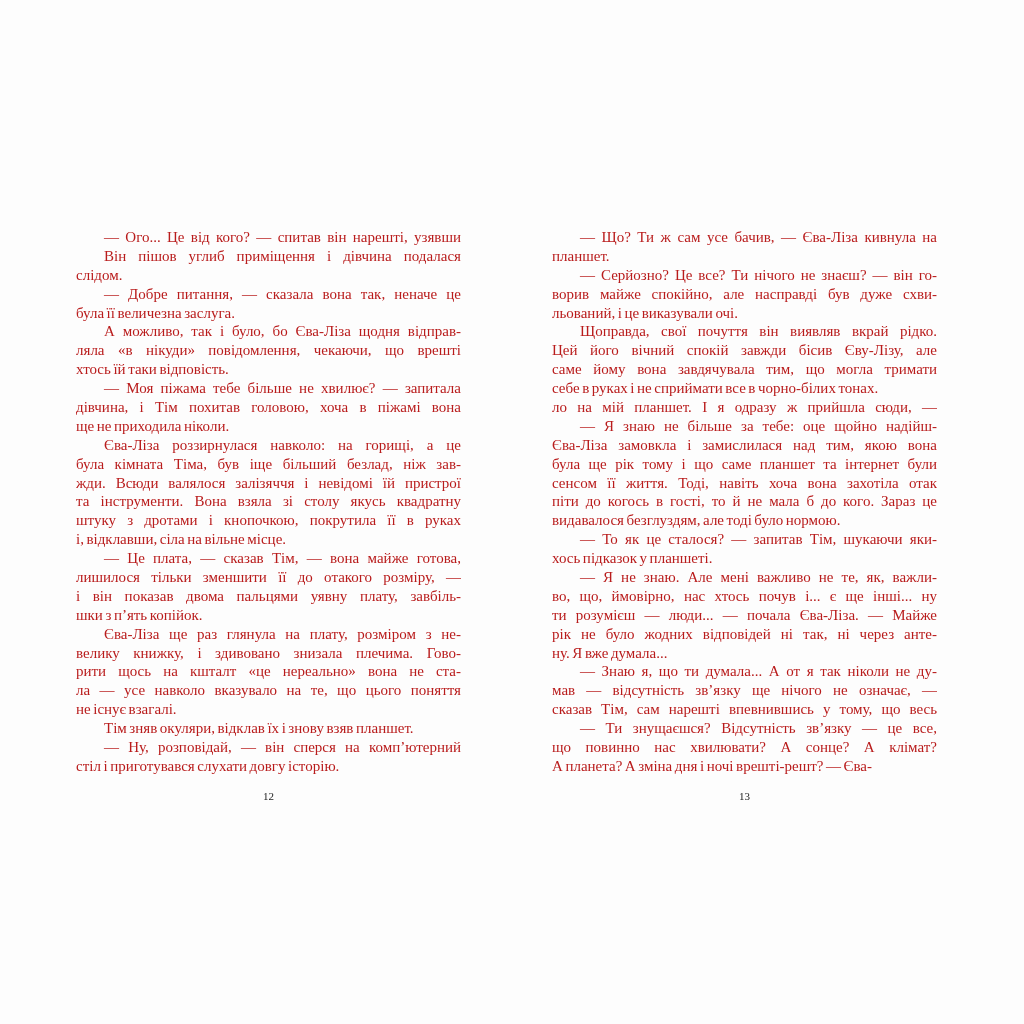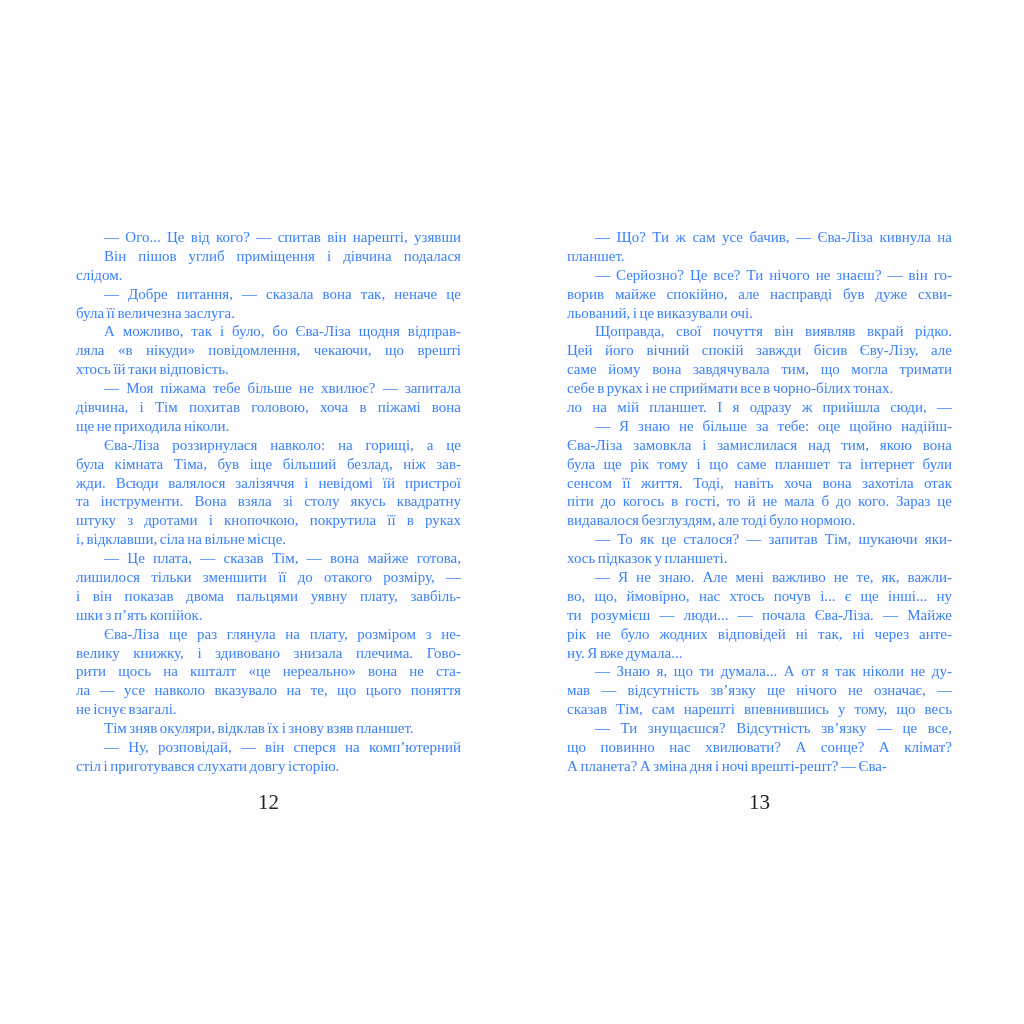--- a/index.html
+++ b/index.html
@@ -13,44 +13,44 @@
     height: 1024px;
     background: #fdfdfd;
     overflow: hidden;
   }
   .page {
     position: absolute;
     top: 228px;
     width: 385px;
   }
   .page-left  { left: 76px; }
-  .page-right { left: 567px; }
+  .page-right { left: 552px; }
 
   .line {
     font-family: "Liberation Serif", "DejaVu Serif", serif;
     font-size: 15px;
     line-height: 18.9px;
     height: 18.9px;
     overflow: hidden;
-    color: #3b82f6;
+    color: #b91c1c;
     word-spacing: -1.2px;
     white-space: normal;
   }
   .line.just {
     text-align: justify;
     text-align-last: justify;
   }
   .line.first {
     text-indent: 28px;
   }
   .page-number {
     margin-top: 14px;
     text-align: center;
     font-family: "Liberation Serif", "DejaVu Serif", serif;
-    font-size: 21px;
+    font-size: 11px;
     color: #222222;
   }
 </style>
 </head>
 <body>
 
 <div class="spread">
 
   <div class="page page-left">
     <div class="page-text">

